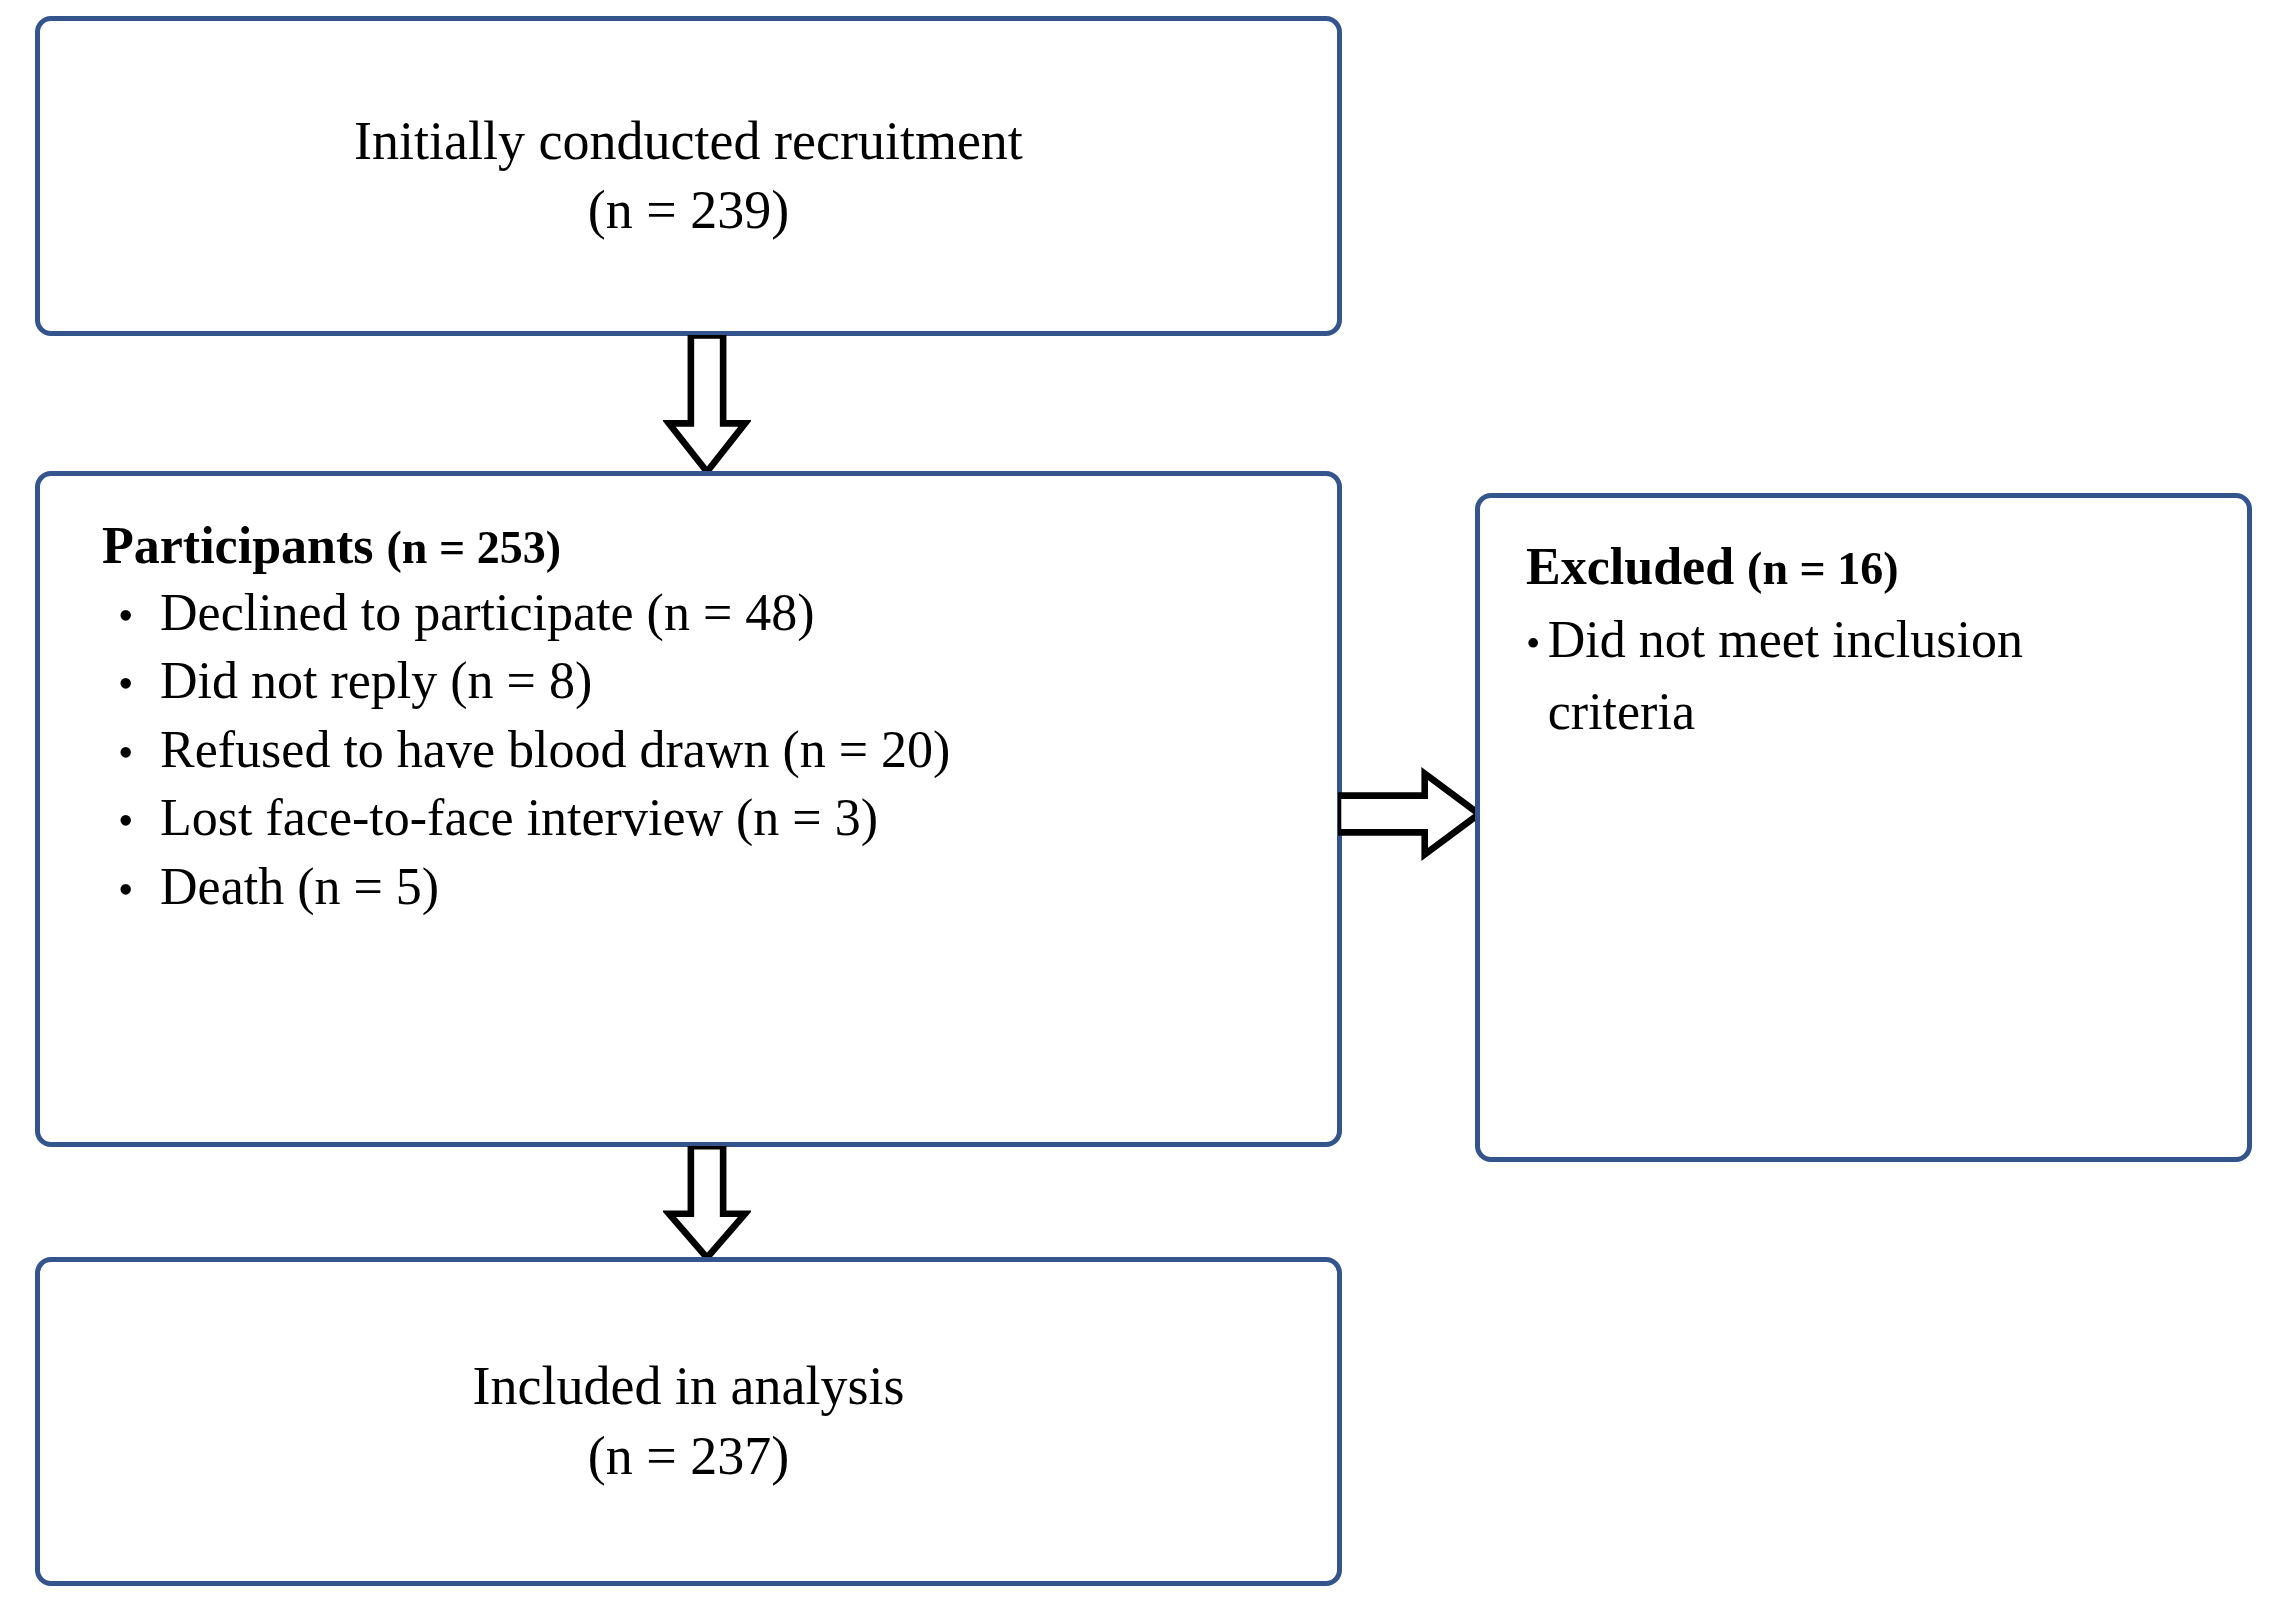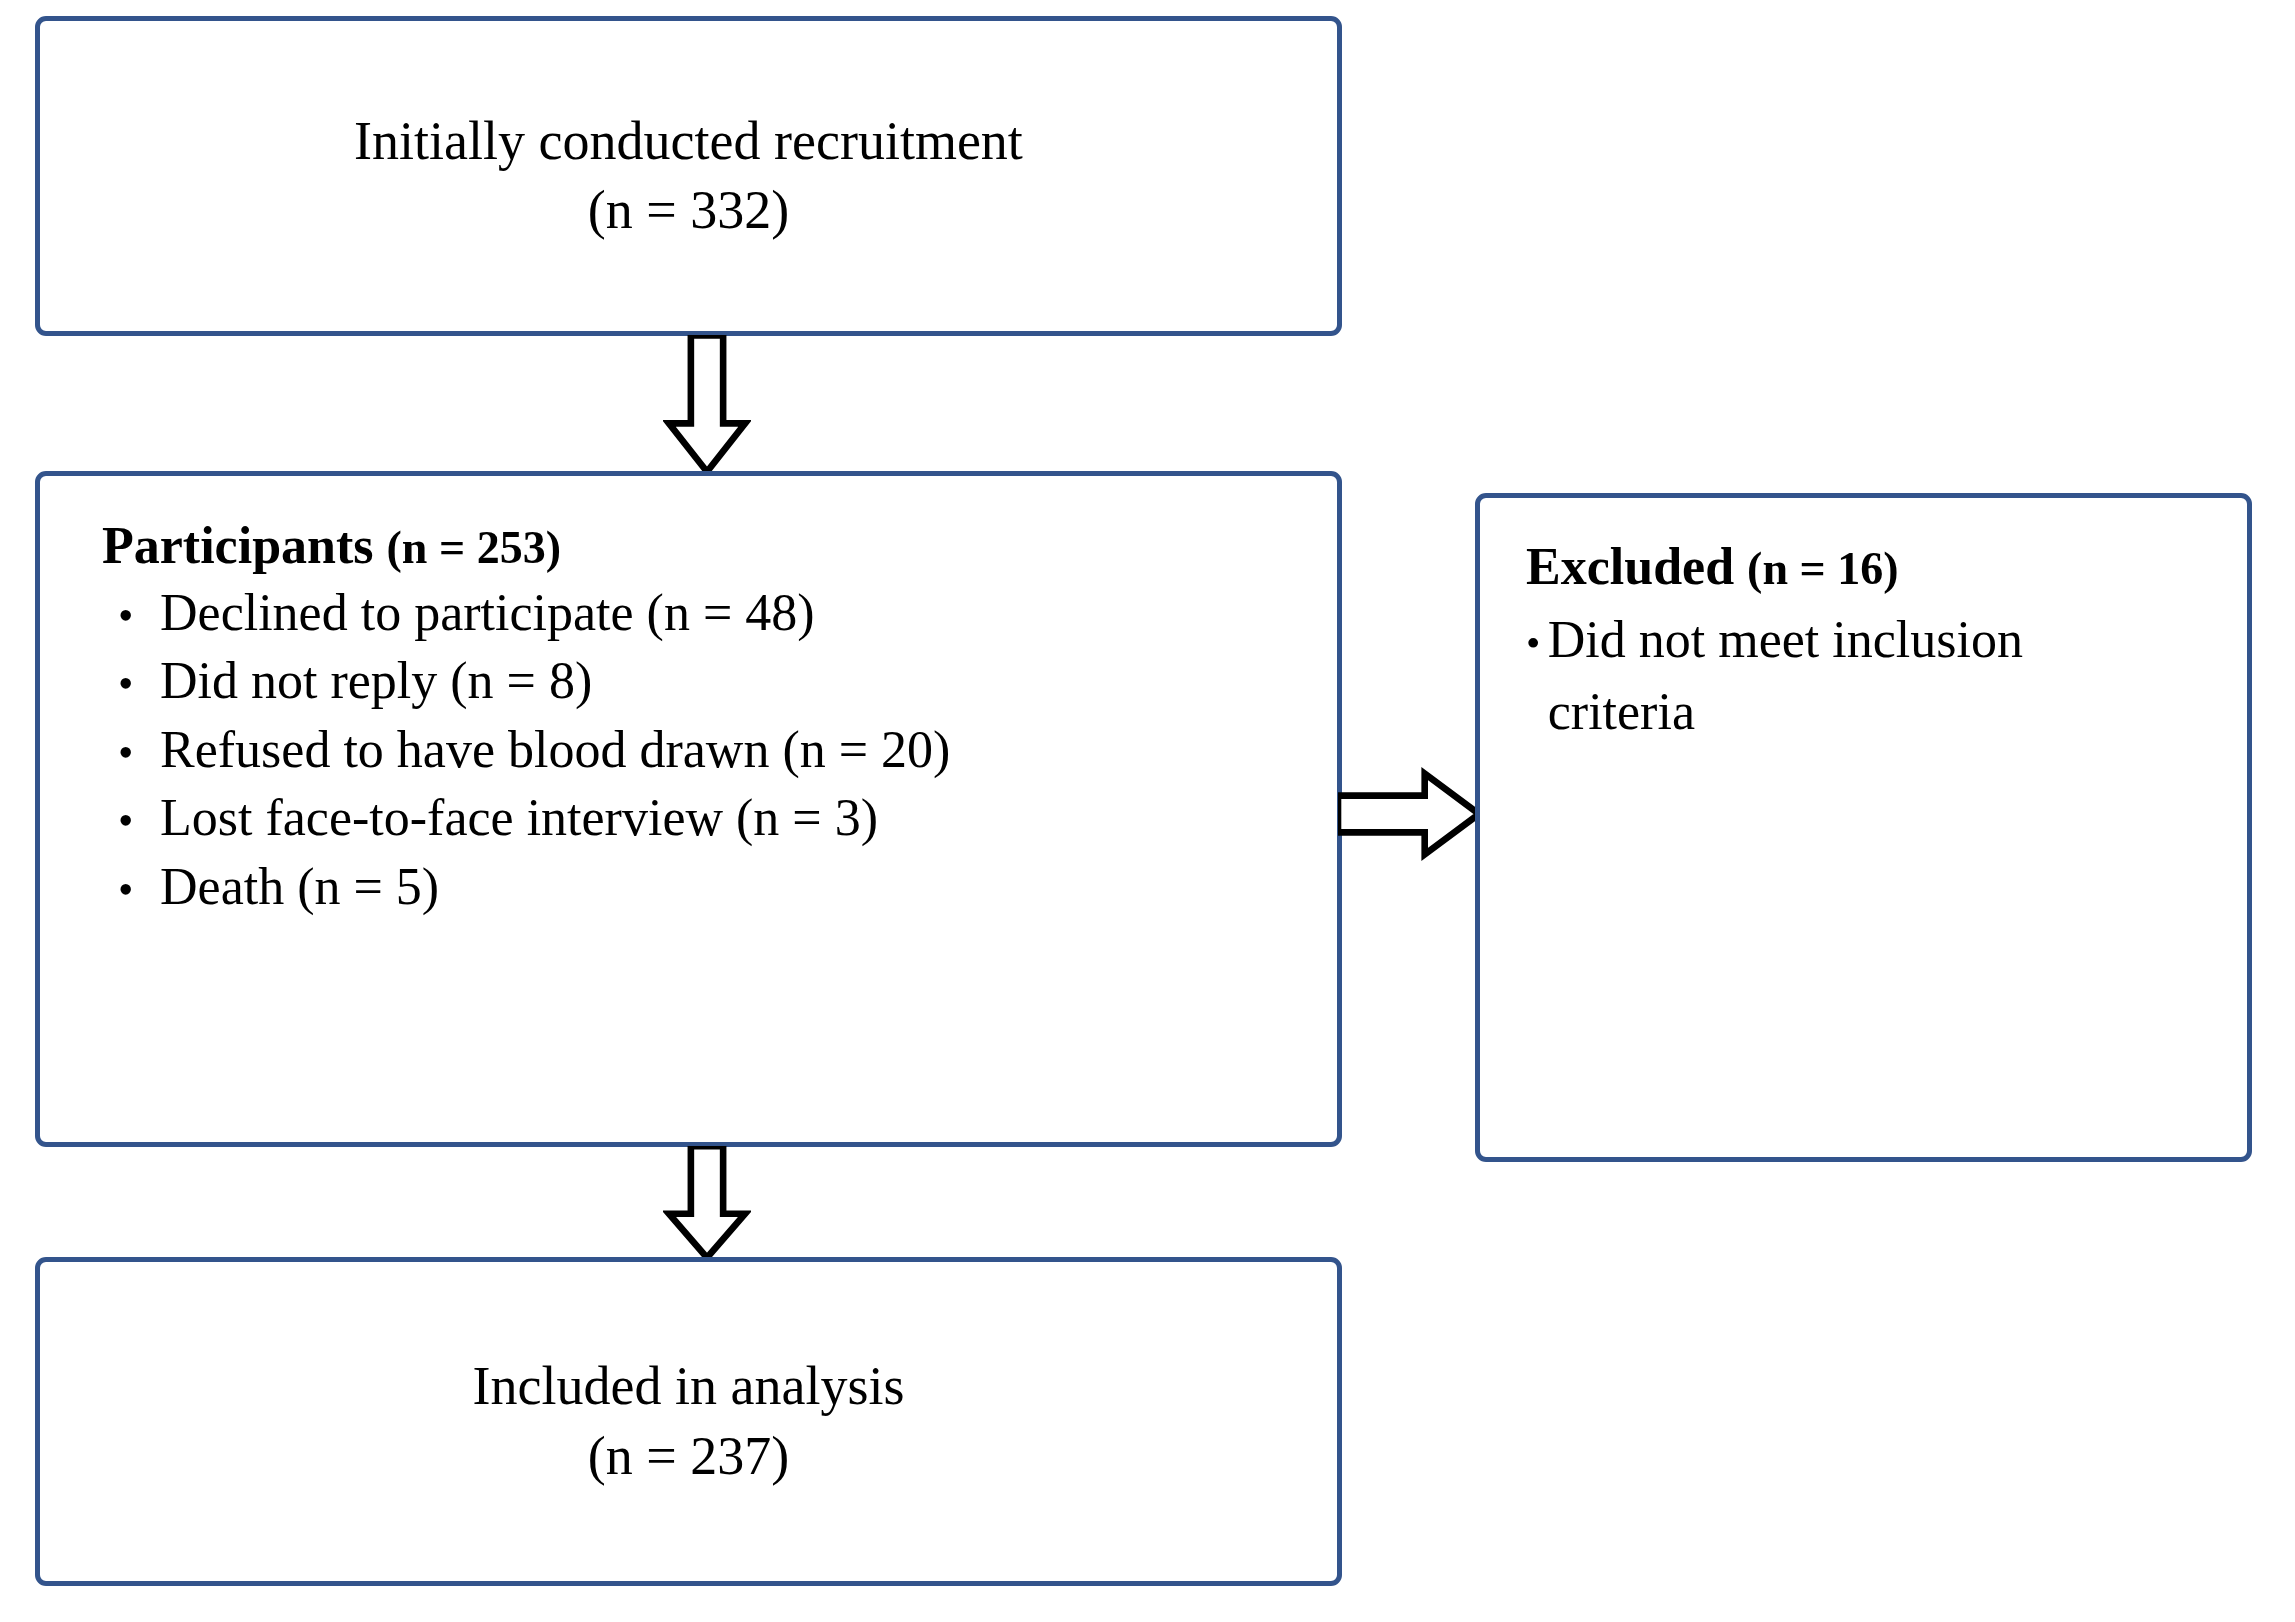--- a/index.html
+++ b/index.html
@@ -13,21 +13,21 @@
     height: 1623px;
     background: #ffffff;
     overflow: hidden;
     font-family: "Liberation Serif", "DejaVu Serif", serif;
     color: #000000;
   }
   .box {
     position: absolute;
     box-sizing: border-box;
     border: 5.2px solid #33548c;
-    border-radius: 11px;
+    border-radius: 16px;
     background: #ffffff;
   }
   
   #box-recruitment {
     left: 35px;  top: 16px;
     width: 1307px; height: 320px;
     display: flex;
     flex-direction: column;
     align-items: center;
     justify-content: center;
@@ -113,21 +113,21 @@
   }
   .arrow svg { display: block; }
 </style>
 </head>
 <body>
 
 <div id="canvas">
 
   <div class="box" id="box-recruitment">
     <div class="box-line">Initially conducted recruitment</div>
-    <div class="box-line">(n = 332)</div>
+    <div class="box-line">(n = 239)</div>
   </div>
 
   <div class="arrow" id="arrow-1" style="left:663px; top:335px; width:88px; height:140px;">
     <svg width="88" height="140" viewBox="0 0 120 190">
       <polygon points="38,0 82,0 82,120 112,120 60,186 8,120 38,120" fill="#ffffff" stroke="#000000" stroke-width="9" stroke-linejoin="miter"></polygon>
     </svg>
   </div>
 
   <div class="box" id="box-participants">
     <div class="heading">

